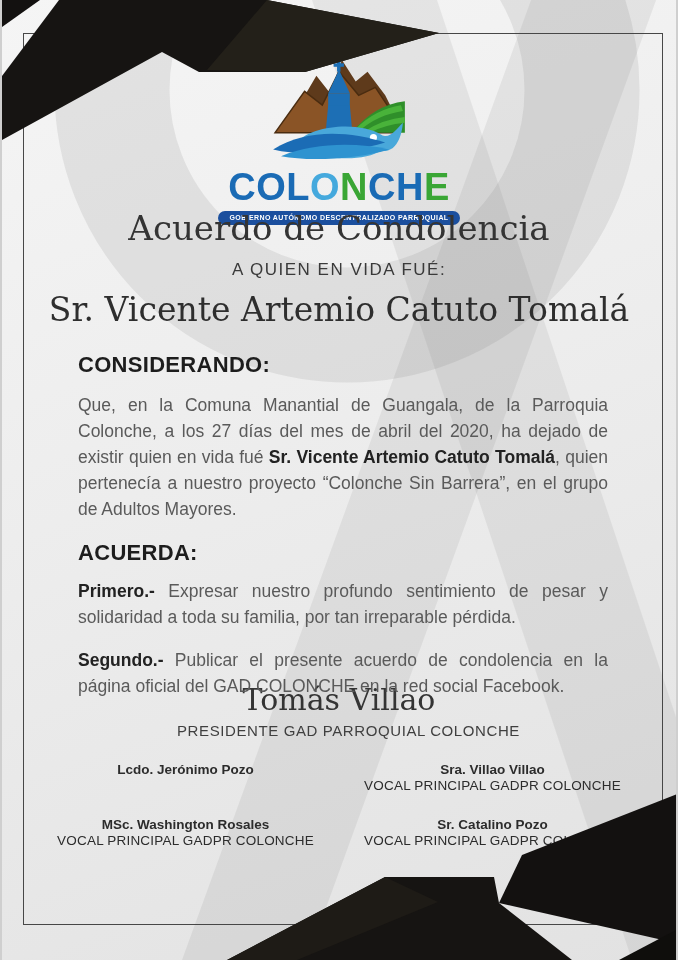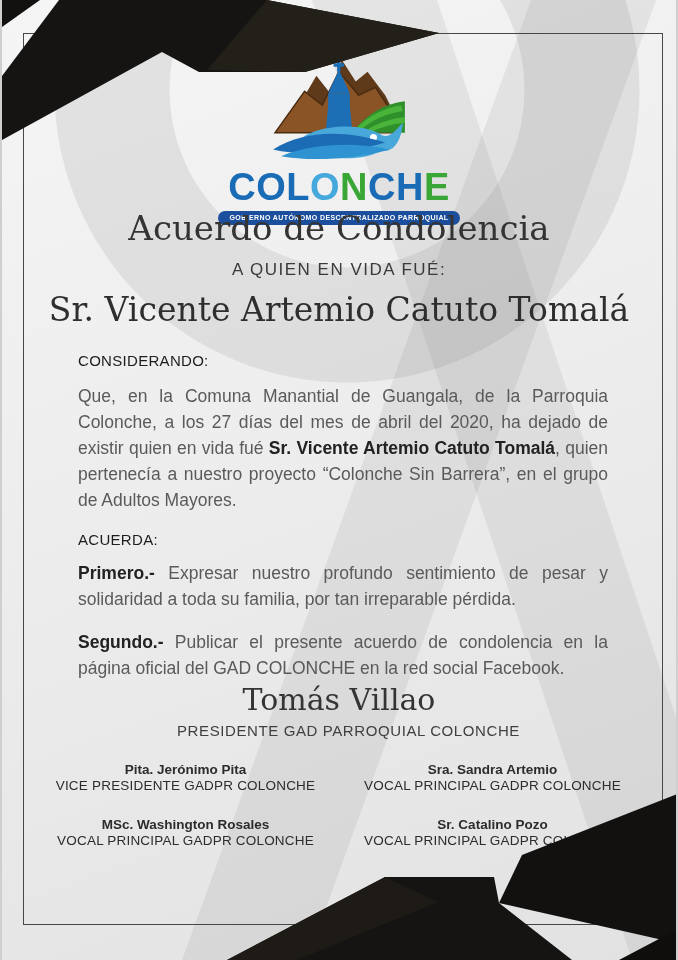--- a/index.html
+++ b/index.html
@@ -32,21 +32,21 @@
   }
 
   
   .script{font-family:"DejaVu Serif",serif;color:#343434;}
   .doc-title{top:208px;font-size:34px;}
   .subtitle{top:260px;font-size:17px;font-weight:normal;letter-spacing:1.5px;color:#3a3a3a;}
   .deceased{top:290px;font-size:33px;color:#2e2e2e;}
 
   
   .doc-body{position:absolute;top:352px;left:76px;width:530px;color:#5a5a5a;z-index:2;}
-  .doc-heading{font-size:15px;font-weight:normal;color:#1d1d1d;letter-spacing:0.3px;}
+  .doc-heading{font-size:22px;font-weight:bold;color:#1d1d1d;letter-spacing:0.3px;}
   .doc-par{font-size:17.5px;line-height:26px;text-align:justify;margin-top:14px;}
   .doc-par b{color:#222222;}
   .h-acuerda{margin-top:8px;}
   .par-item{margin-top:12px;}
   .par-item + .par-item{margin-top:10px;}
 
   
   .sig-name{top:682px;font-size:30px;}
   .sig-title{top:722px;font-size:15px;color:#3f3f3f;letter-spacing:0.6px;margin-left:19px;}
 
@@ -107,25 +107,24 @@
       <div class="doc-heading h-acuerda">ACUERDA:</div>
       <p class="doc-par par-item"><b>Primero.-</b><span> Expresar nuestro profundo sentimiento de pesar y solidaridad a toda su familia, por tan irreparable pérdida.</span></p>
       <p class="doc-par par-item"><b>Segundo.-</b><span> Publicar el presente acuerdo de condolencia en la página oficial del GAD COLONCHE en la red social Facebook.</span></p>
     </div>
 
     <div class="centered script sig-name">Tomás Villao</div>
     <div class="centered sig-title">PRESIDENTE GAD PARROQUIAL COLONCHE</div>
 
     <div class="officials">
       <div>
-        <div class="off-name">Pita. Jerónimo Pita</div>
-        <div class="off-title">VICE PRESIDENTE GADPR COLONCHE</div>
+        <div class="off-name">Lcdo. Jerónimo Pozo</div>
       </div>
       <div>
-        <div class="off-name">Sra. Sandra Artemio</div>
+        <div class="off-name">Sra. Villao Villao</div>
         <div class="off-title">VOCAL PRINCIPAL GADPR COLONCHE</div>
       </div>
       <div>
         <div class="off-name">MSc. Washington Rosales</div>
         <div class="off-title">VOCAL PRINCIPAL GADPR COLONCHE</div>
       </div>
       <div>
         <div class="off-name">Sr. Catalino Pozo</div>
         <div class="off-title">VOCAL PRINCIPAL GADPR COLONCHE</div>
       </div>

